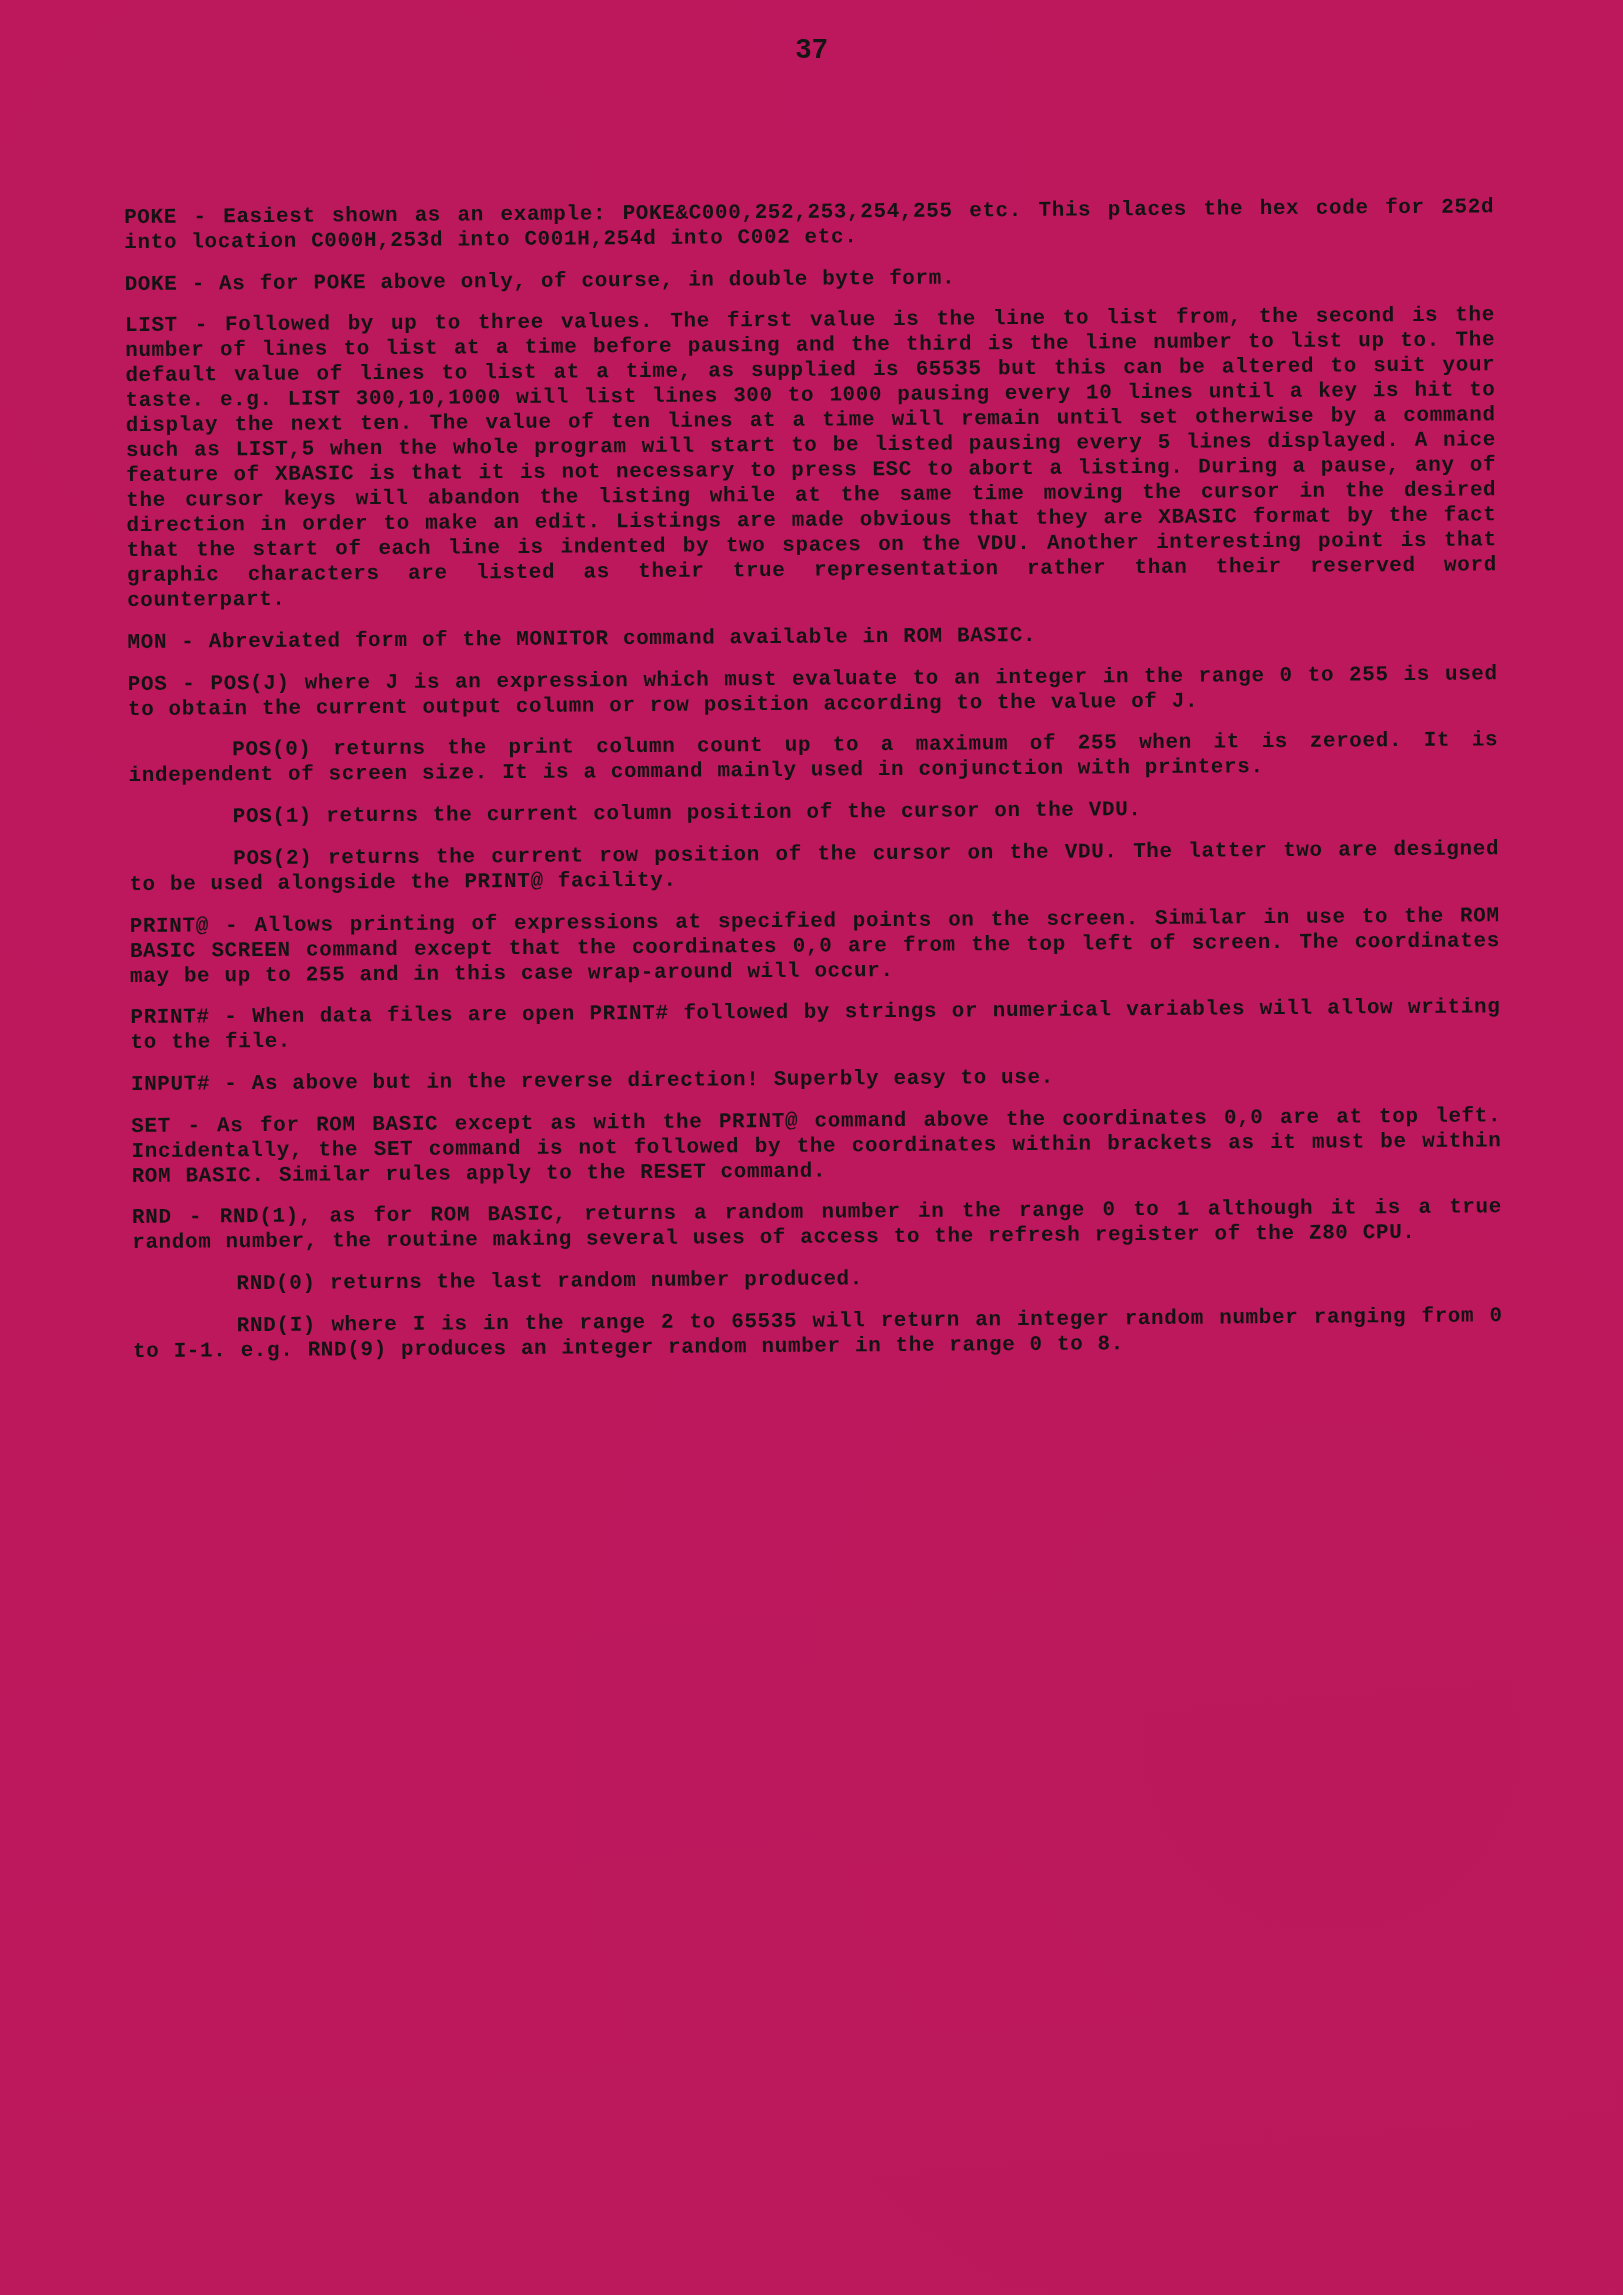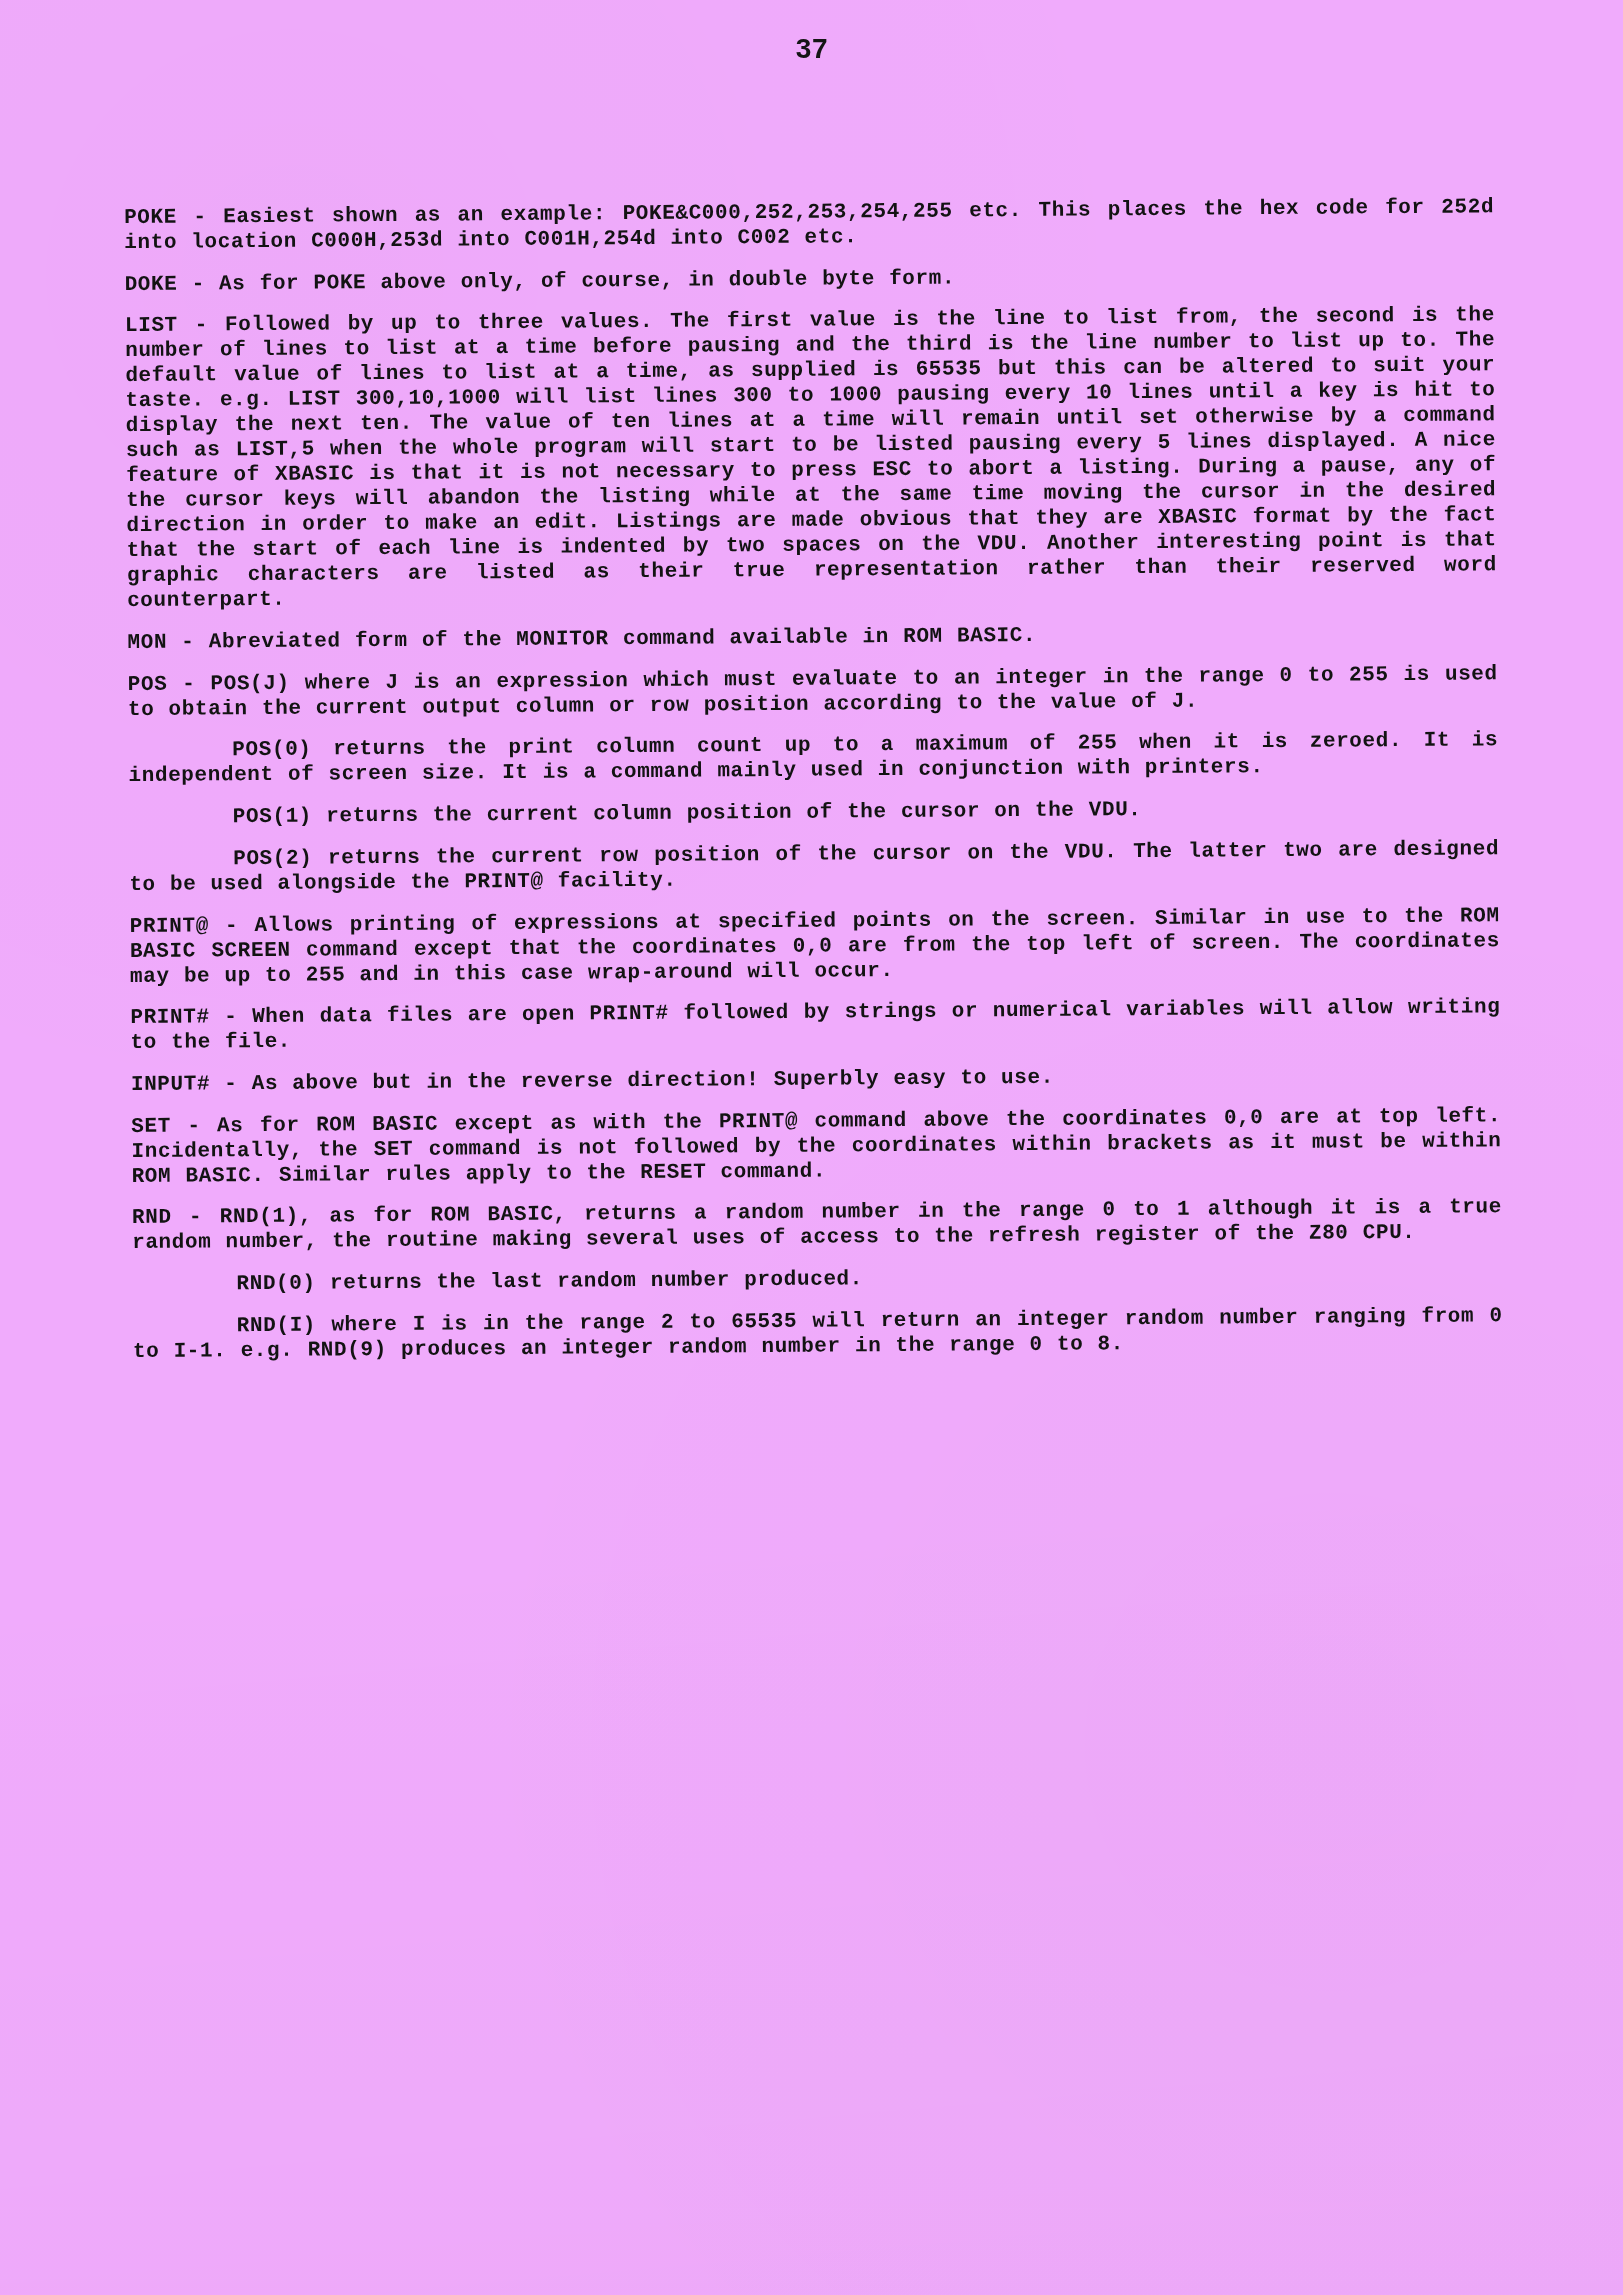--- a/index.html
+++ b/index.html
@@ -12,21 +12,21 @@
     width: 1624px;
     height: 2295px;
     font-family: "Liberation Mono", "DejaVu Sans Mono", monospace;
     color: #141414;
     position: relative;
     overflow: hidden;
   }
   .page {
     position: absolute;
     inset: 0;
-    background: #f0abfc;
+    background: #be185d;
   }
   
   .paper-grain {
     position: absolute;
     inset: 0;
     pointer-events: none;
     background:
       radial-gradient(circle at 18% 12%, rgba(0,0,0,0.012), rgba(0,0,0,0) 40%),
       radial-gradient(circle at 82% 76%, rgba(0,0,0,0.013), rgba(0,0,0,0) 45%),
       linear-gradient(175deg, rgba(0,0,0,0.0) 60%, rgba(0,0,0,0.012) 100%);

